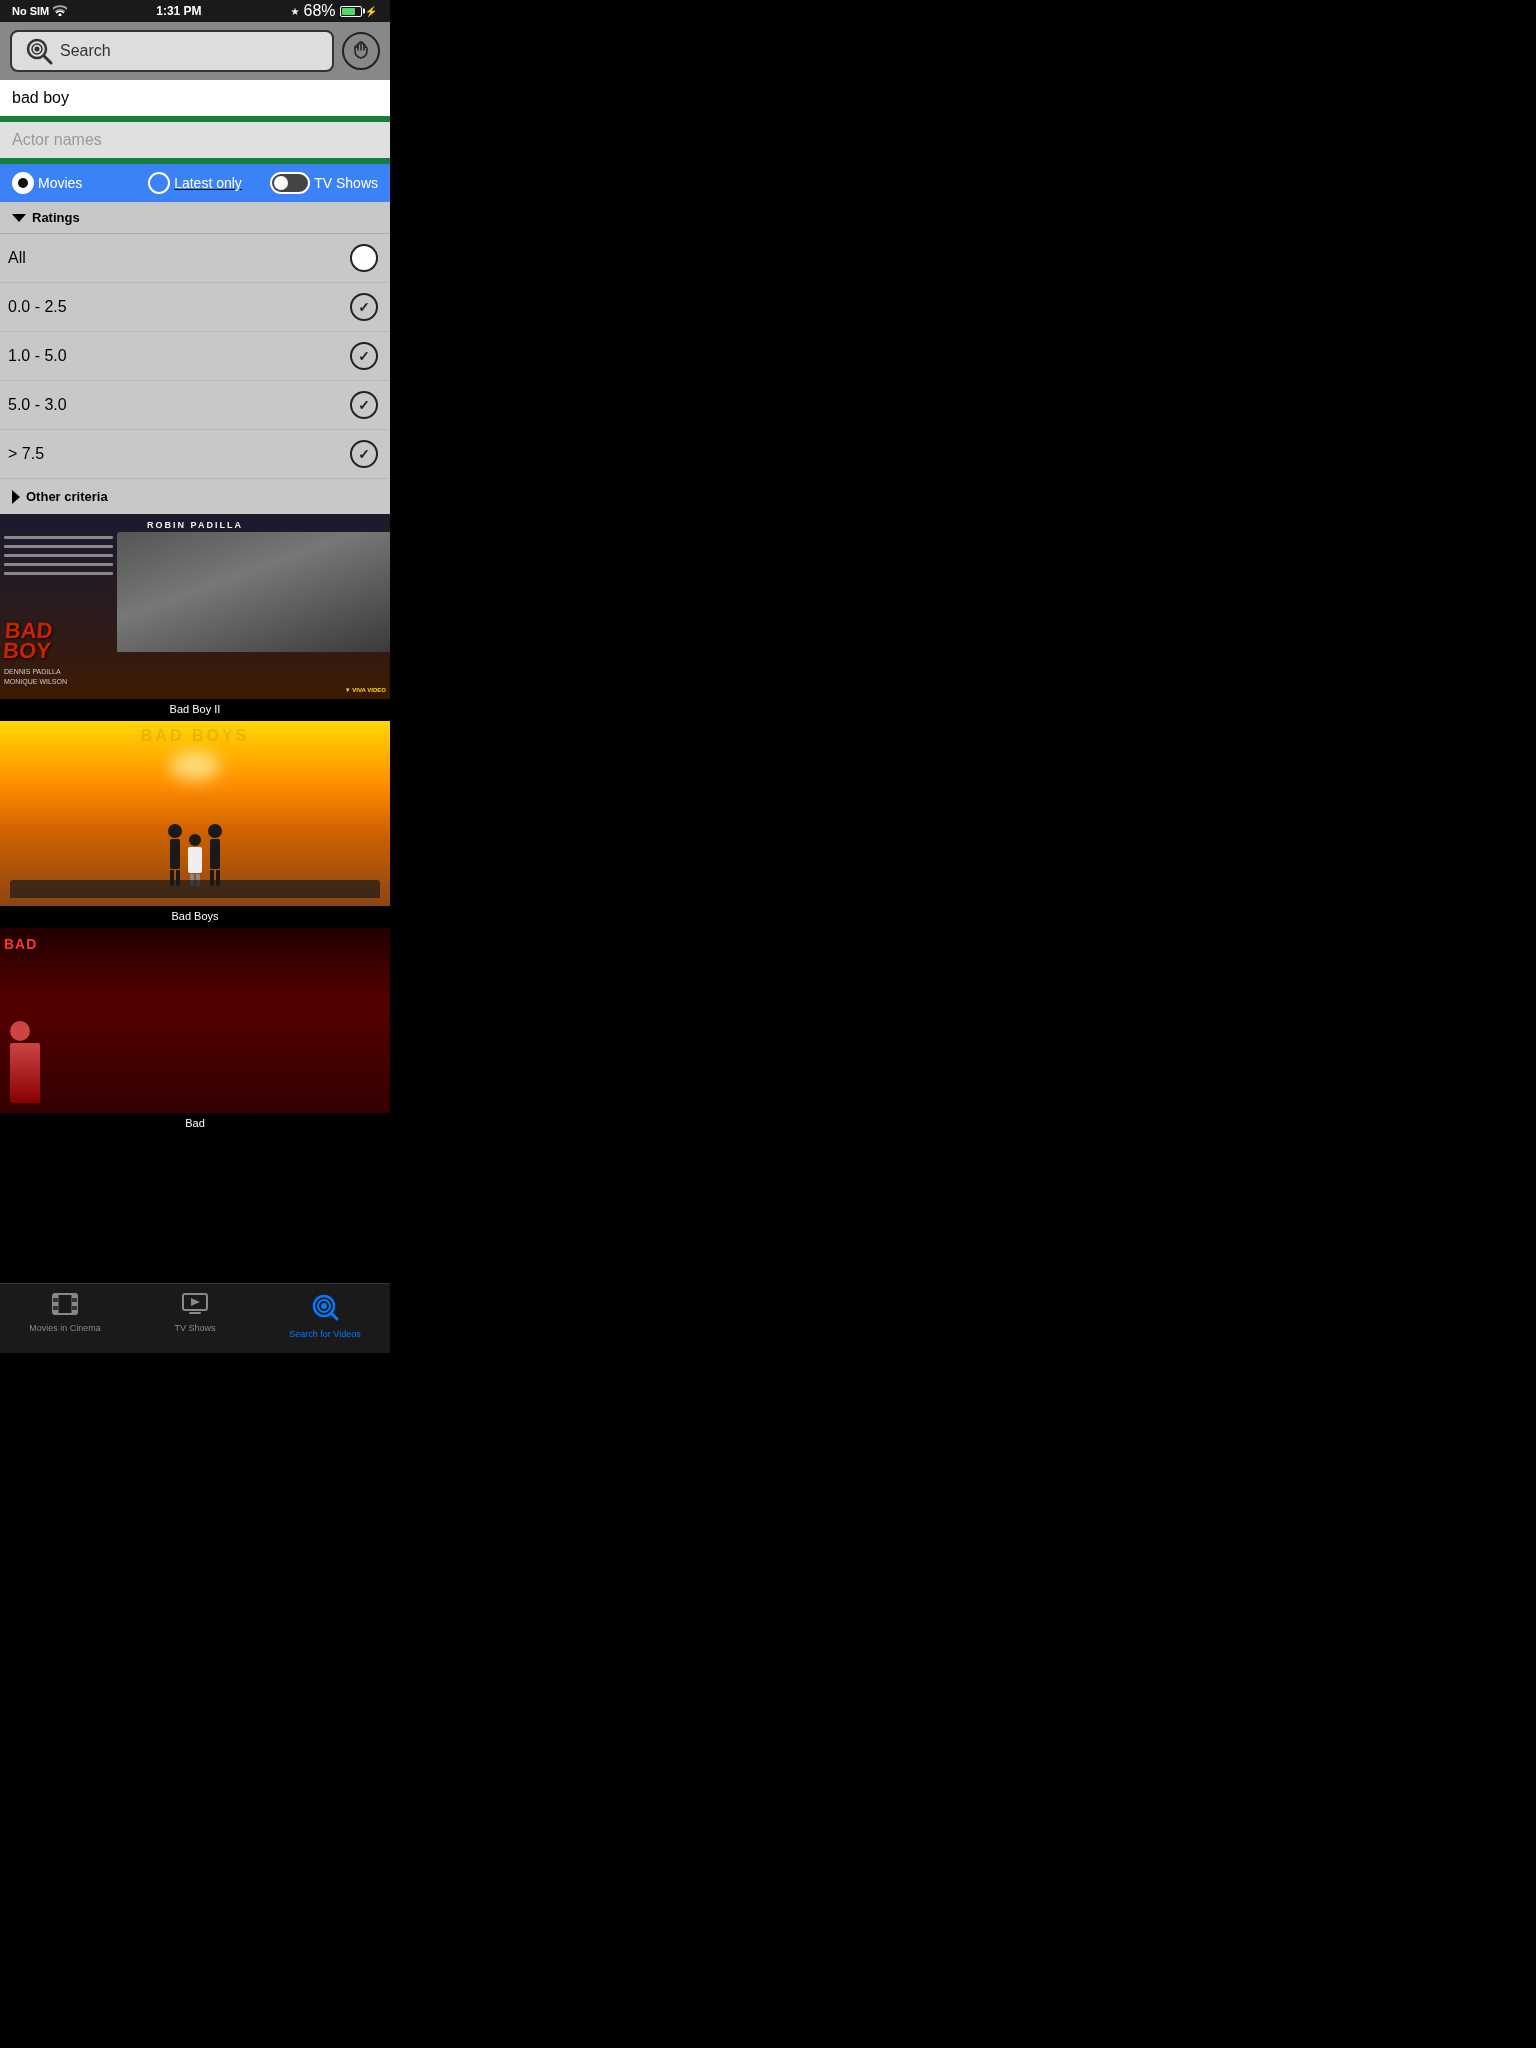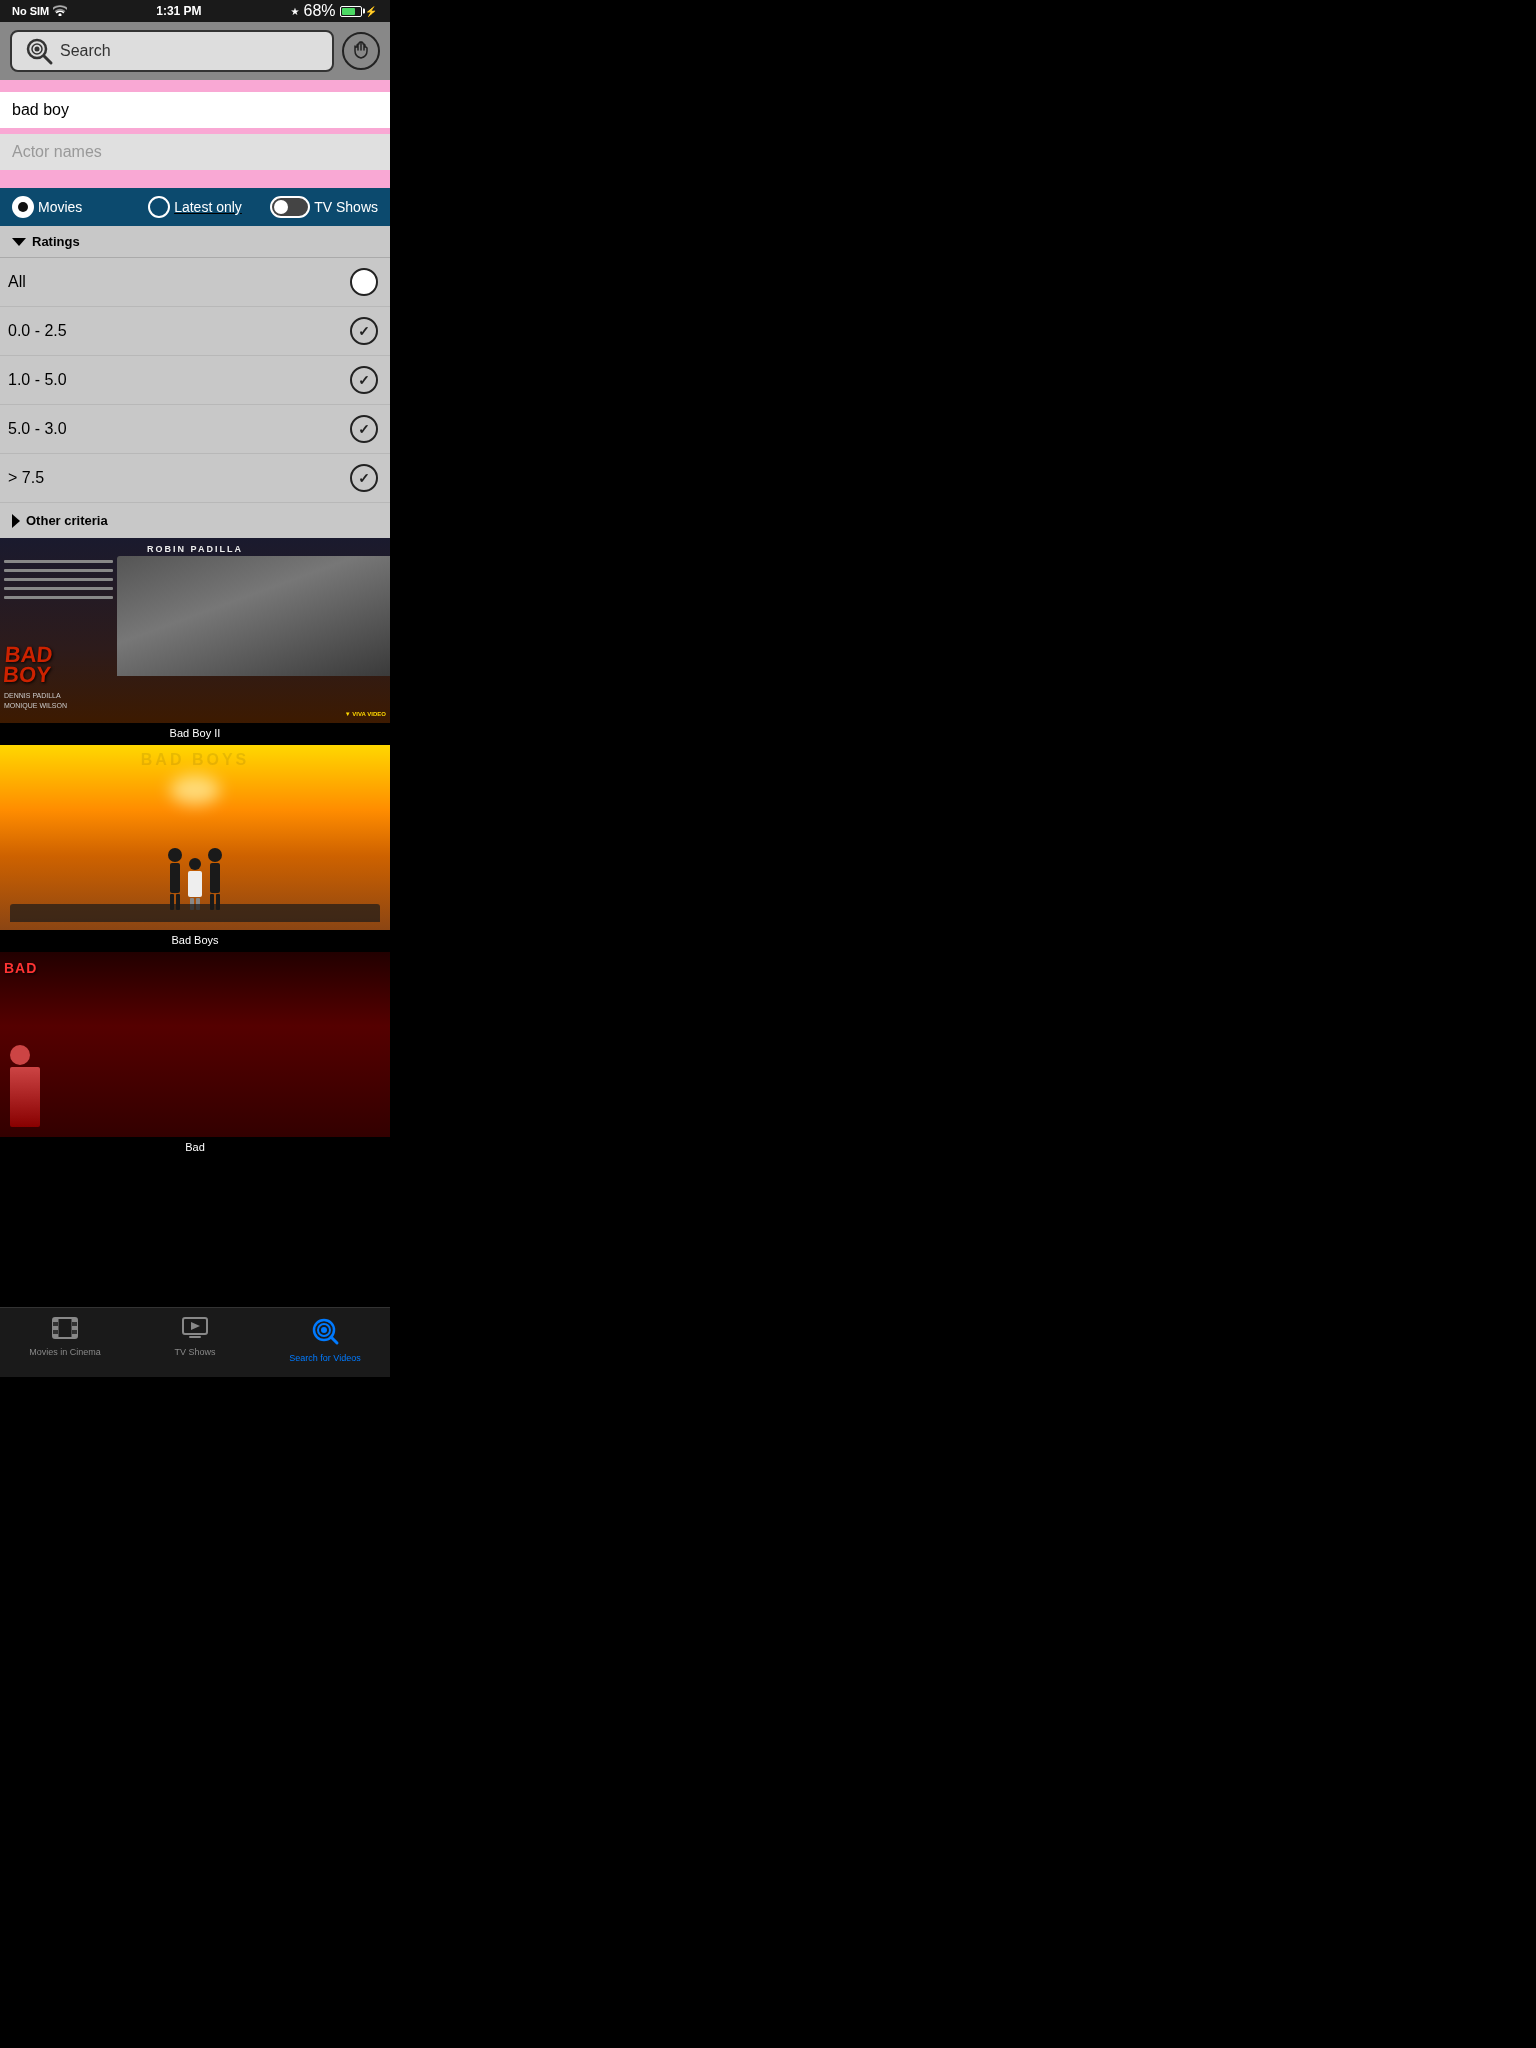--- a/index.html
+++ b/index.html
@@ -106,22 +106,22 @@
       border: 2.5px solid #222;
       border-radius: 50%;
       display: flex;
       align-items: center;
       justify-content: center;
       background: #888;
     }
 
     
     .search-inputs {
-      background: #f9a8d4;
-      padding: 12px 0;
+      background: #15803d;
+      padding: 0 0;
     }
     .text-input {
       background: #fff;
       border: none;
       height: 36px;
       width: 100%;
       padding: 0 12px;
       font-size: 16px;
       color: #000;
       margin-bottom: 6px;
@@ -129,21 +129,21 @@
     .text-input.placeholder {
       background: #e0e0e0;
       color: #999;
     }
     .text-input.placeholder::placeholder {
       color: #999;
     }
 
     
     .filter-row {
-      background: #0c4a6e;
+      background: #3b82f6;
       display: flex;
       align-items: flex-end;
       padding: 8px 12px;
       gap: 0;
     }
     .filter-option {
       display: flex;
       align-items: center;
       gap: 4px;
       flex: 1;

